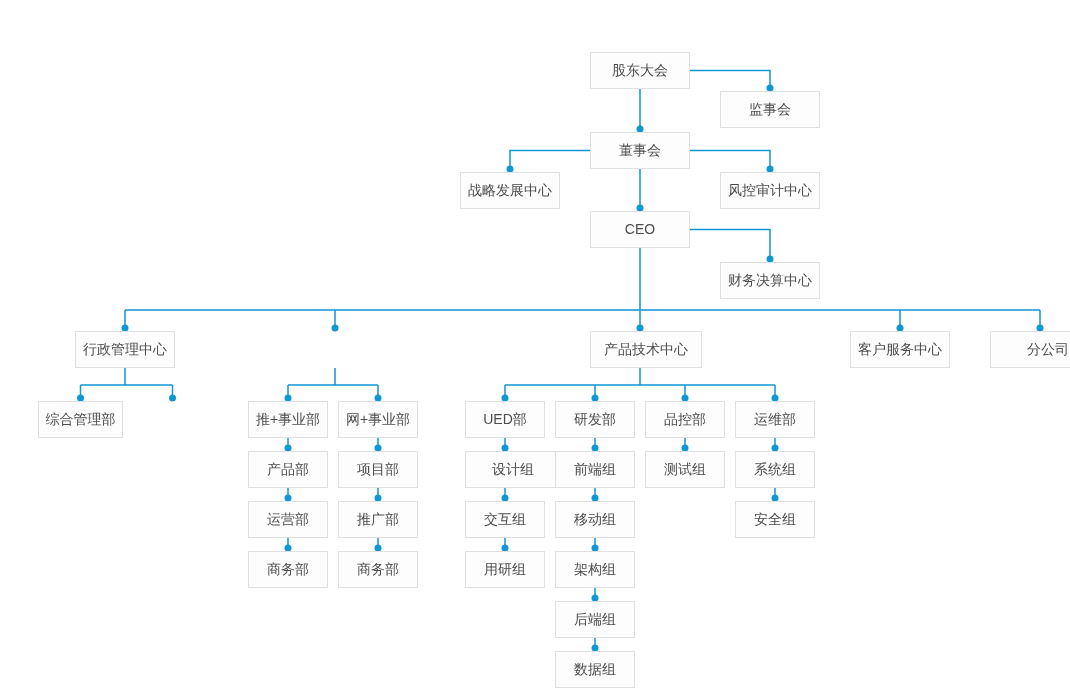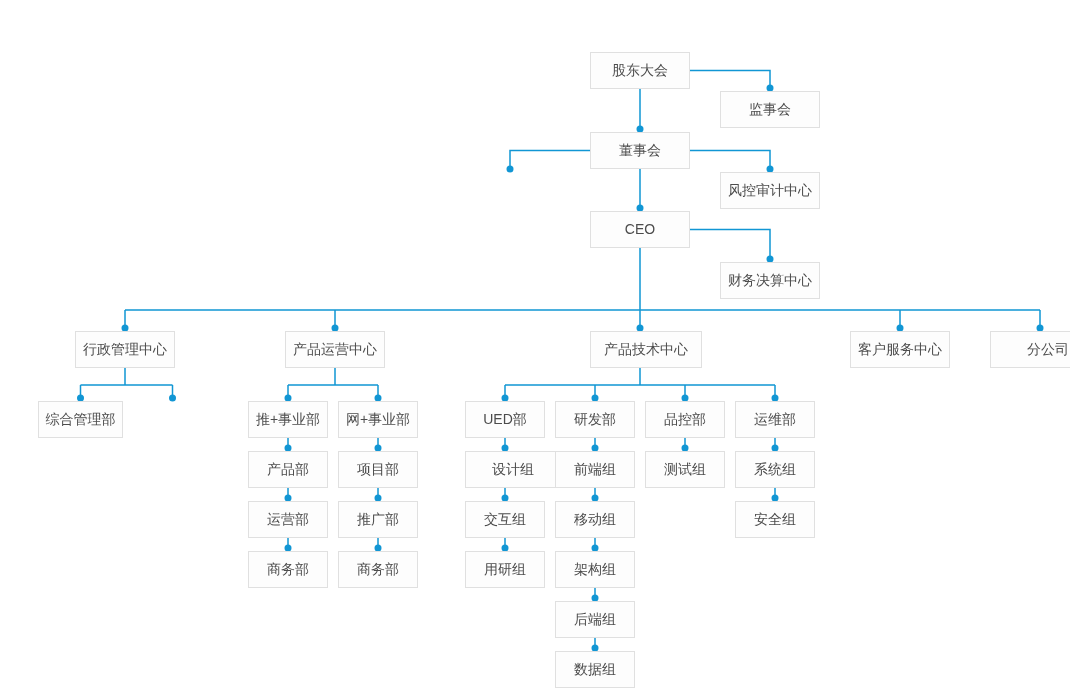--- a/index.html
+++ b/index.html
@@ -80,26 +80,26 @@
       <circle class="dot" cx="485" cy="548" r="3.5"></circle>
       <circle class="dot" cx="575" cy="548" r="3.5"></circle>
       <circle class="dot" cx="575" cy="598" r="3.5"></circle>
       <circle class="dot" cx="575" cy="648" r="3.5"></circle>
     </g>
   </svg>
 
   <div class="node" style="left:570px;top:52px;width:100px">股东大会</div>
   <div class="node" style="left:700px;top:91px;width:100px">监事会</div>
   <div class="node" style="left:570px;top:132px;width:100px">董事会</div>
+  <div class="node" style="left:440px;top:172px;width:100px">战略发展中心</div>
   <div class="node" style="left:700px;top:172px;width:100px">风控审计中心</div>
   <div class="node" style="left:570px;top:211px;width:100px">CEO</div>
   <div class="node" style="left:700px;top:262px;width:100px">财务决算中心</div>
 
   <div class="node" style="left:55px;top:331px;width:100px">行政管理中心</div>
-  <div class="node" style="left:265px;top:331px;width:100px">产品运营中心</div>
   <div class="node" style="left:570px;top:331px;width:112px">产品技术中心</div>
   <div class="node" style="left:830px;top:331px;width:100px">客户服务中心</div>
   <div class="node" style="left:970px;top:331px;width:116px">分公司</div>
 
   <div class="node" style="left:18px;top:401px;width:85px">综合管理部</div>
   <div class="node" style="left:228px;top:401px;width:80px">推+事业部</div>
   <div class="node" style="left:318px;top:401px;width:80px">网+事业部</div>
   <div class="node" style="left:445px;top:401px;width:80px">UED部</div>
   <div class="node" style="left:535px;top:401px;width:80px">研发部</div>
   <div class="node" style="left:625px;top:401px;width:80px">品控部</div>

